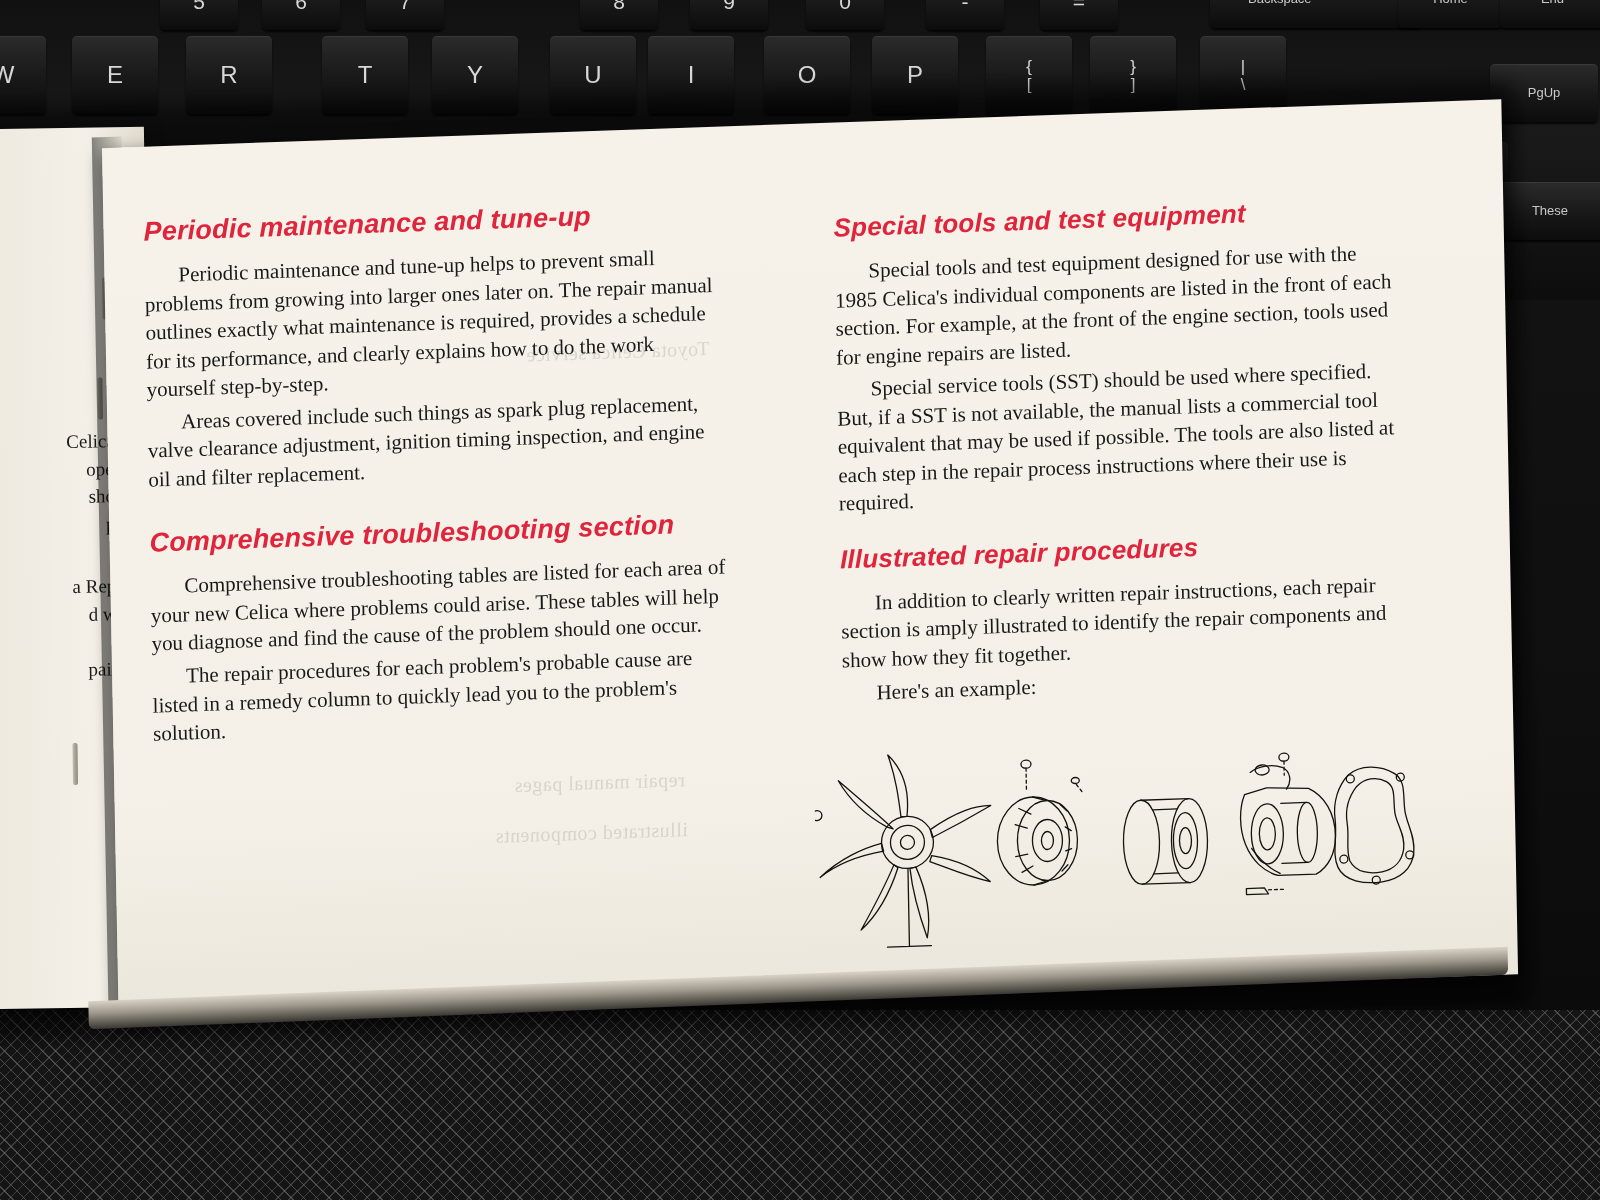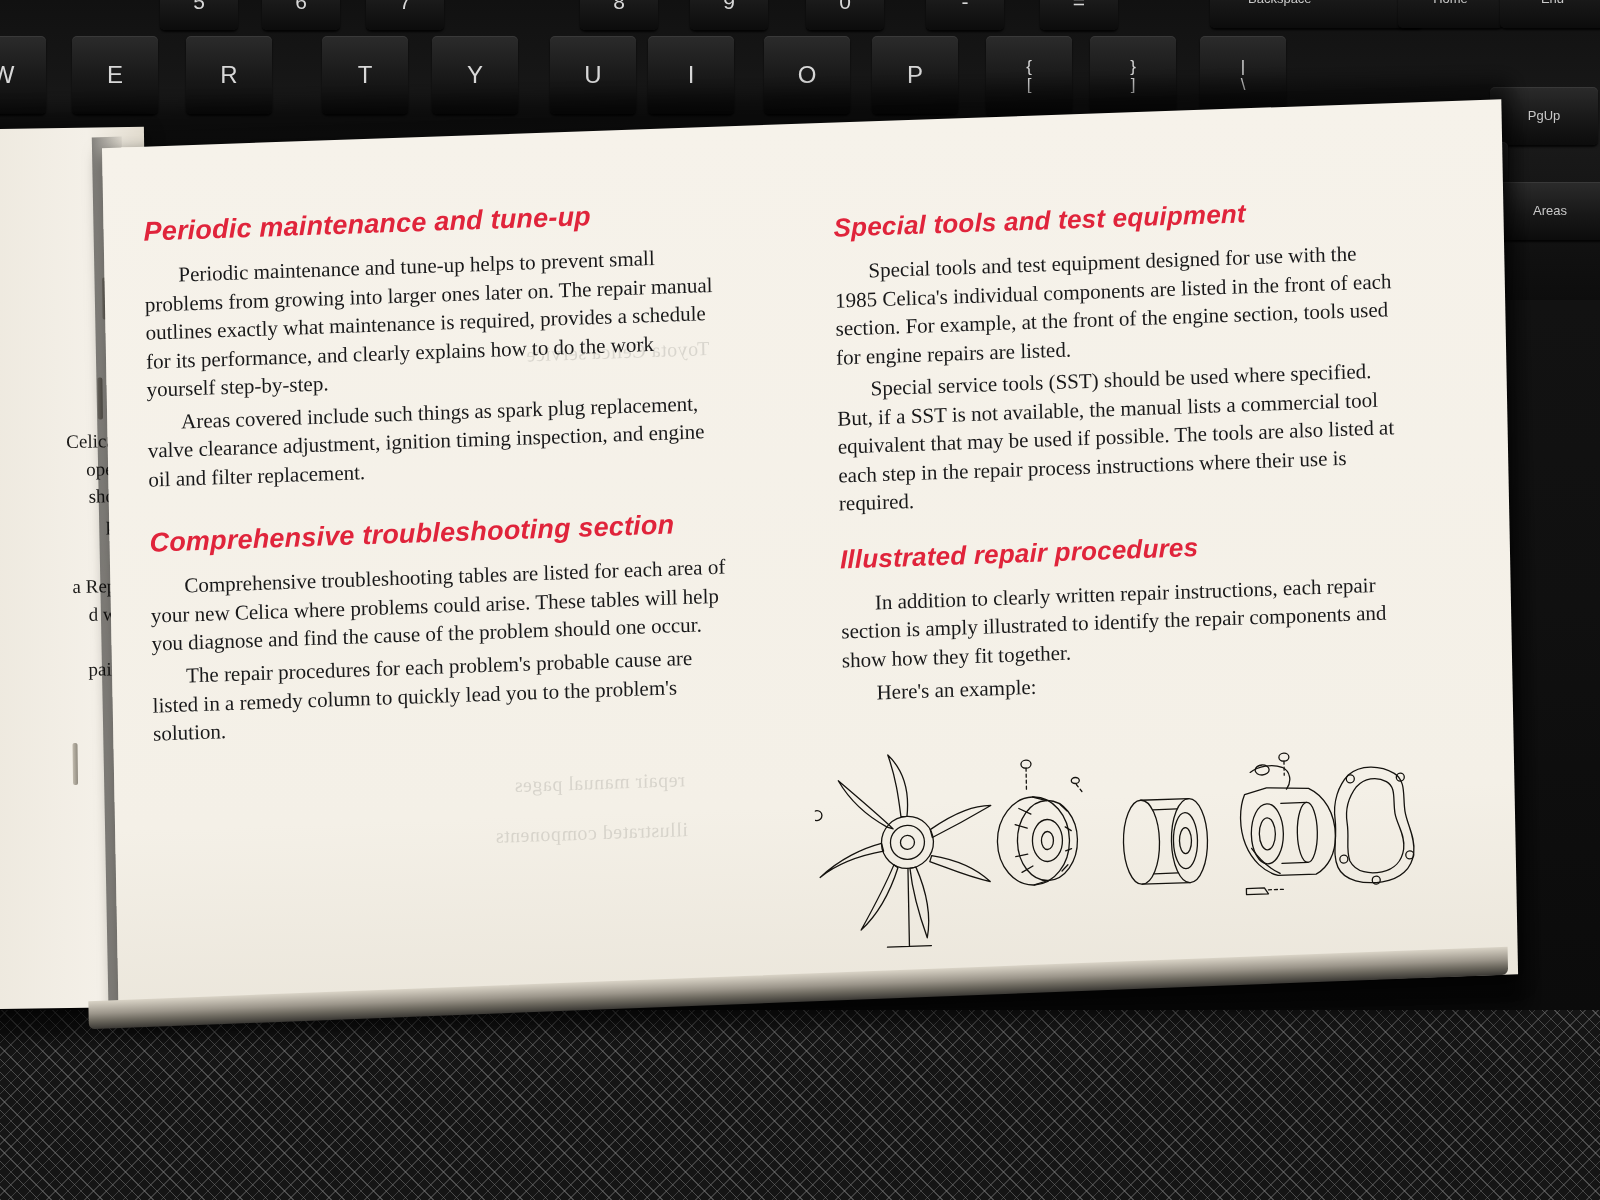--- a/index.html
+++ b/index.html
@@ -287,28 +287,28 @@
         <span>]</span>
       </span>
     </div>
     <div class="key sym" style="left:1200px;top:36px;width:86px;height:80px;">
       <span class="glyph">
         <span>|</span>
         <span>\</span>
       </span>
     </div>
 
-    <div class="key small" style="left:1490px;top:87px;width:108px;height:58px;">
+    <div class="key small" style="left:1490px;top:64px;width:108px;height:58px;">
       <span class="glyph">PgUp</span>
     </div>
     <div class="key small" style="left:1400px;top:142px;width:108px;height:58px;">
       <span class="glyph">Delete</span>
     </div>
     <div class="key small" style="left:1496px;top:182px;width:108px;height:58px;">
-      <span class="glyph">Areas</span>
+      <span class="glyph">These</span>
     </div>
   </div>
 
   <div class="booklet">
     <div class="page-shadow"></div>
 
     <div class="page page-left">
       <div class="staple" style="left:146px;top:150px;"></div>
       <div class="staple" style="left:140px;top:250px;"></div>
       <div class="staple" style="left:110px;top:615px;"></div>

